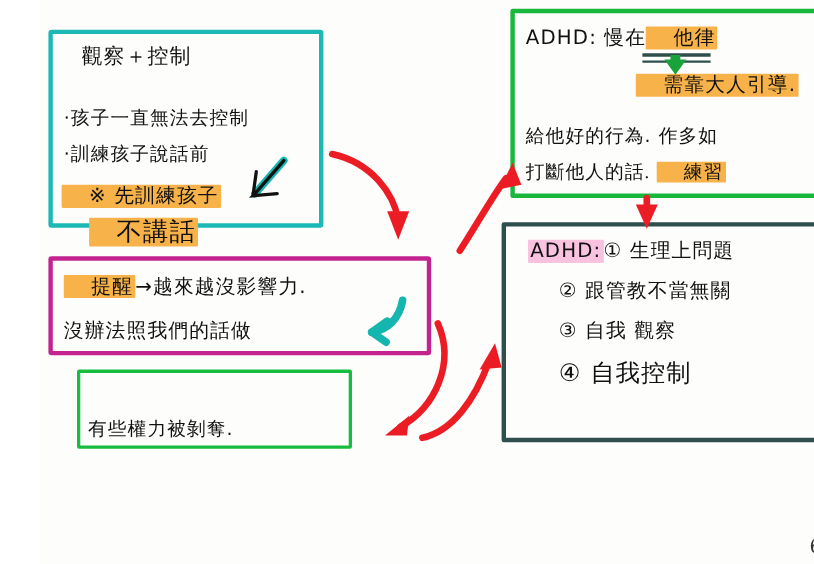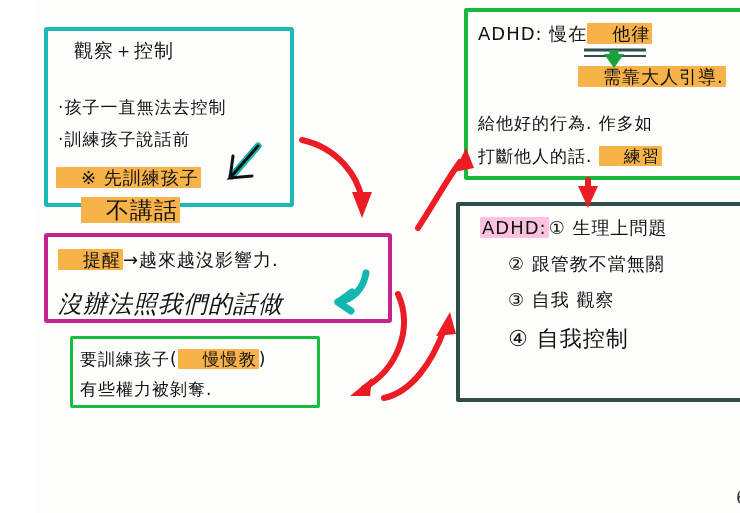--- a/index.html
+++ b/index.html
@@ -74,49 +74,46 @@
   <div class="note-text" style="left:45px; top:195px; font-size:23px;">
     <span class="hl hl-orange">不講話</span>
   </div>
 
   <div class="note-box" style="left:8px; top:233px; width:348px; height:90px; border:4px solid #c2238f; border-radius:3px;"></div>
 
   <div class="note-text" style="left:22px; top:248px; font-size:18px;">
     <span class="hl hl-orange">提醒</span><span>→越來越沒影響力.</span>
   </div>
 
-  <div class="note-text" style="left:22px; top:288px; font-size:24px;font-style:italic;">
+  <div class="note-text" style="left:22px; top:288px; font-size:18px;">
     <span>沒辦法照我們的話做</span>
   </div>
 
   <div class="note-box" style="left:34px; top:336px; width:250px; height:72px; border:3px solid #16bd3e; border-radius:2px;"></div>
 
-  <div class="note-text" style="left:44px; top:348px; font-size:17px;">
-    <span>要訓練孩子(</span><span class="hl hl-orange">慢慢教</span><span>)</span>
-  </div>
 
   <div class="note-text" style="left:44px; top:378px; font-size:17px;">
     <span>有些權力被剝奪.</span>
   </div>
 
   <div class="note-box" style="left:428px; top:8px; width:288px; height:172px; border:4px solid #17b83c; border-radius:2px;"></div>
 
   <div class="note-text" style="left:442px; top:22px; font-size:18px;">
     <span>ADHD: 慢在</span><span class="hl hl-orange">他律</span>
   </div>
 
   <div class="note-text" style="left:542px; top:65px; font-size:18px;">
     <span class="hl hl-orange">需靠大人引導.</span>
   </div>
 
   <div class="note-text" style="left:442px; top:112px; font-size:17px;">
     <span>給他好的行為. 作多如</span>
   </div>
 
-  <div class="note-text" style="left:442px; top:145px; font-size:17px;">
+  <div class="note-text" style="left:442px; top:145px; font-size:17px;font-family:Liberation Serif, serif;">
     <span>打斷他人的話.</span>
     <span class="hl hl-orange">練習</span>
   </div>
 
   <div class="note-box" style="left:420px; top:202px; width:300px; height:200px; border:4px solid #2e4f4c; border-radius:2px;"></div>
 
   <div class="note-text" style="left:444px; top:216px; font-size:18px;">
     <span class="hl hl-pink">ADHD:</span><span>① 生理上問題</span>
   </div>
 

